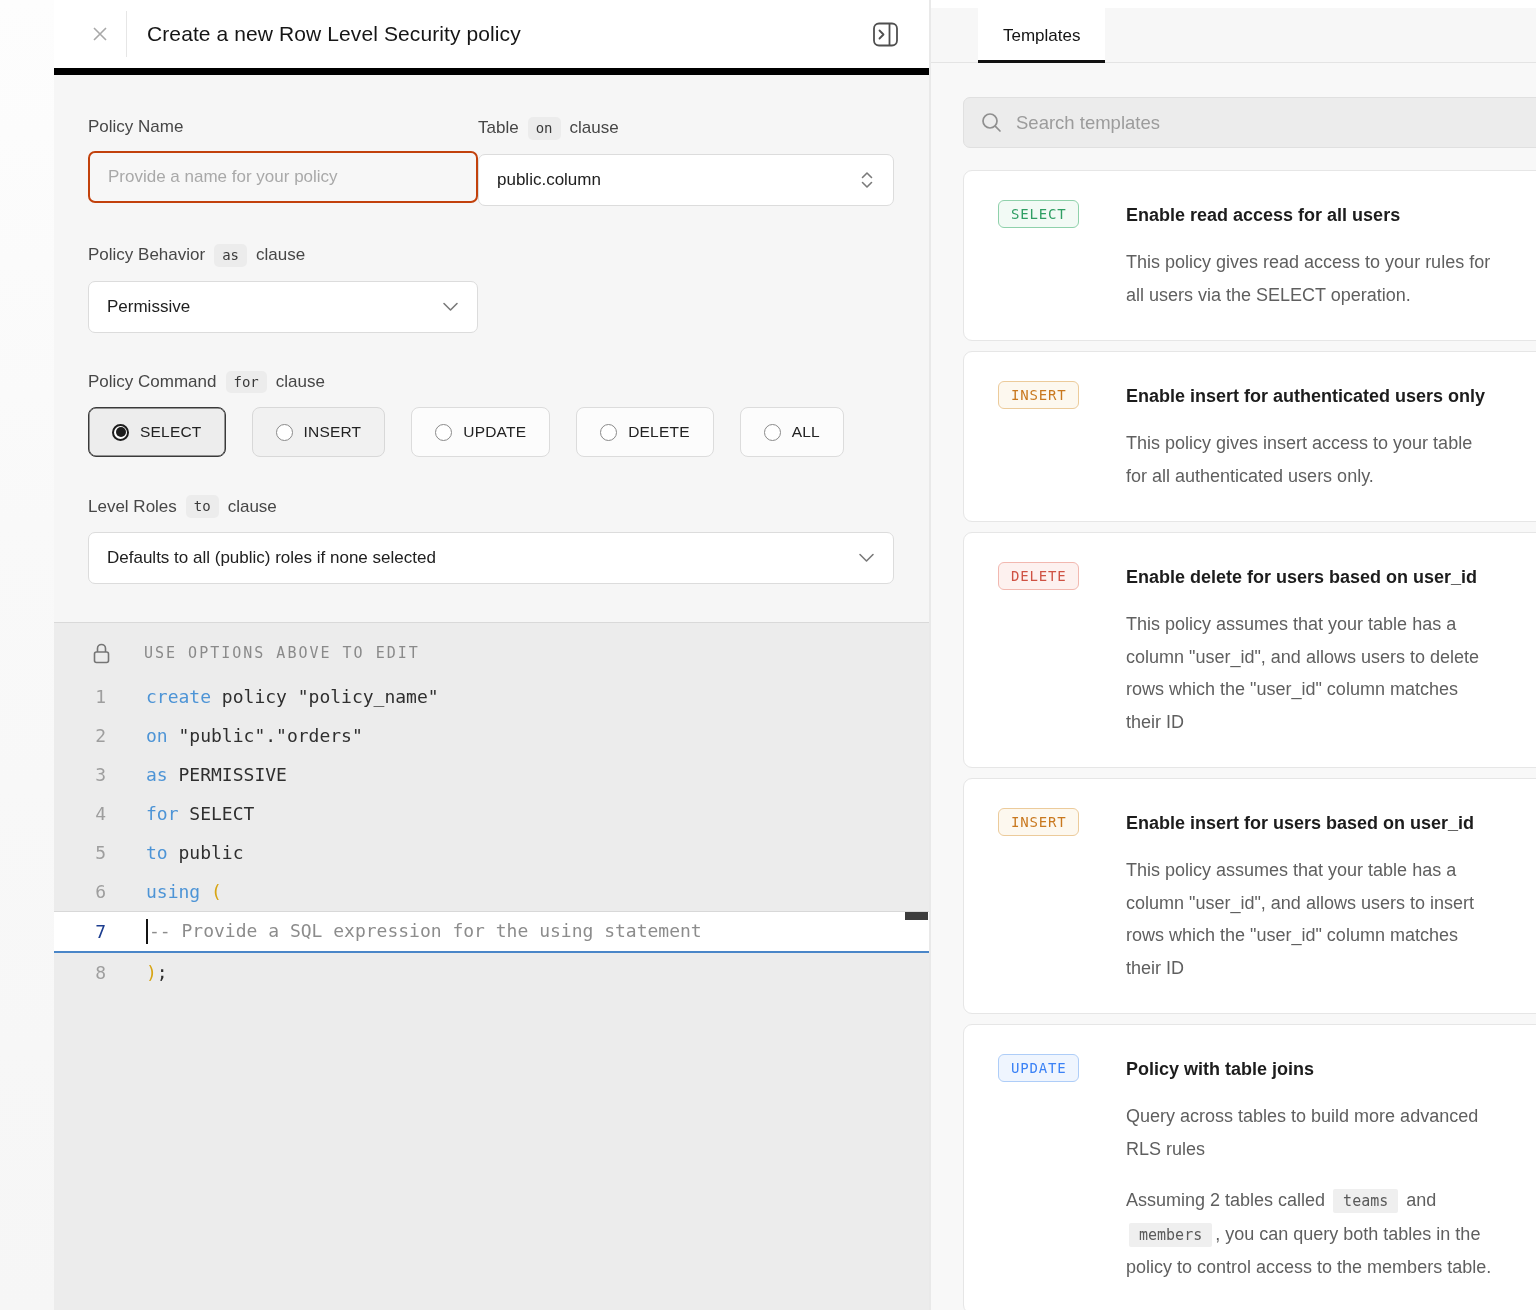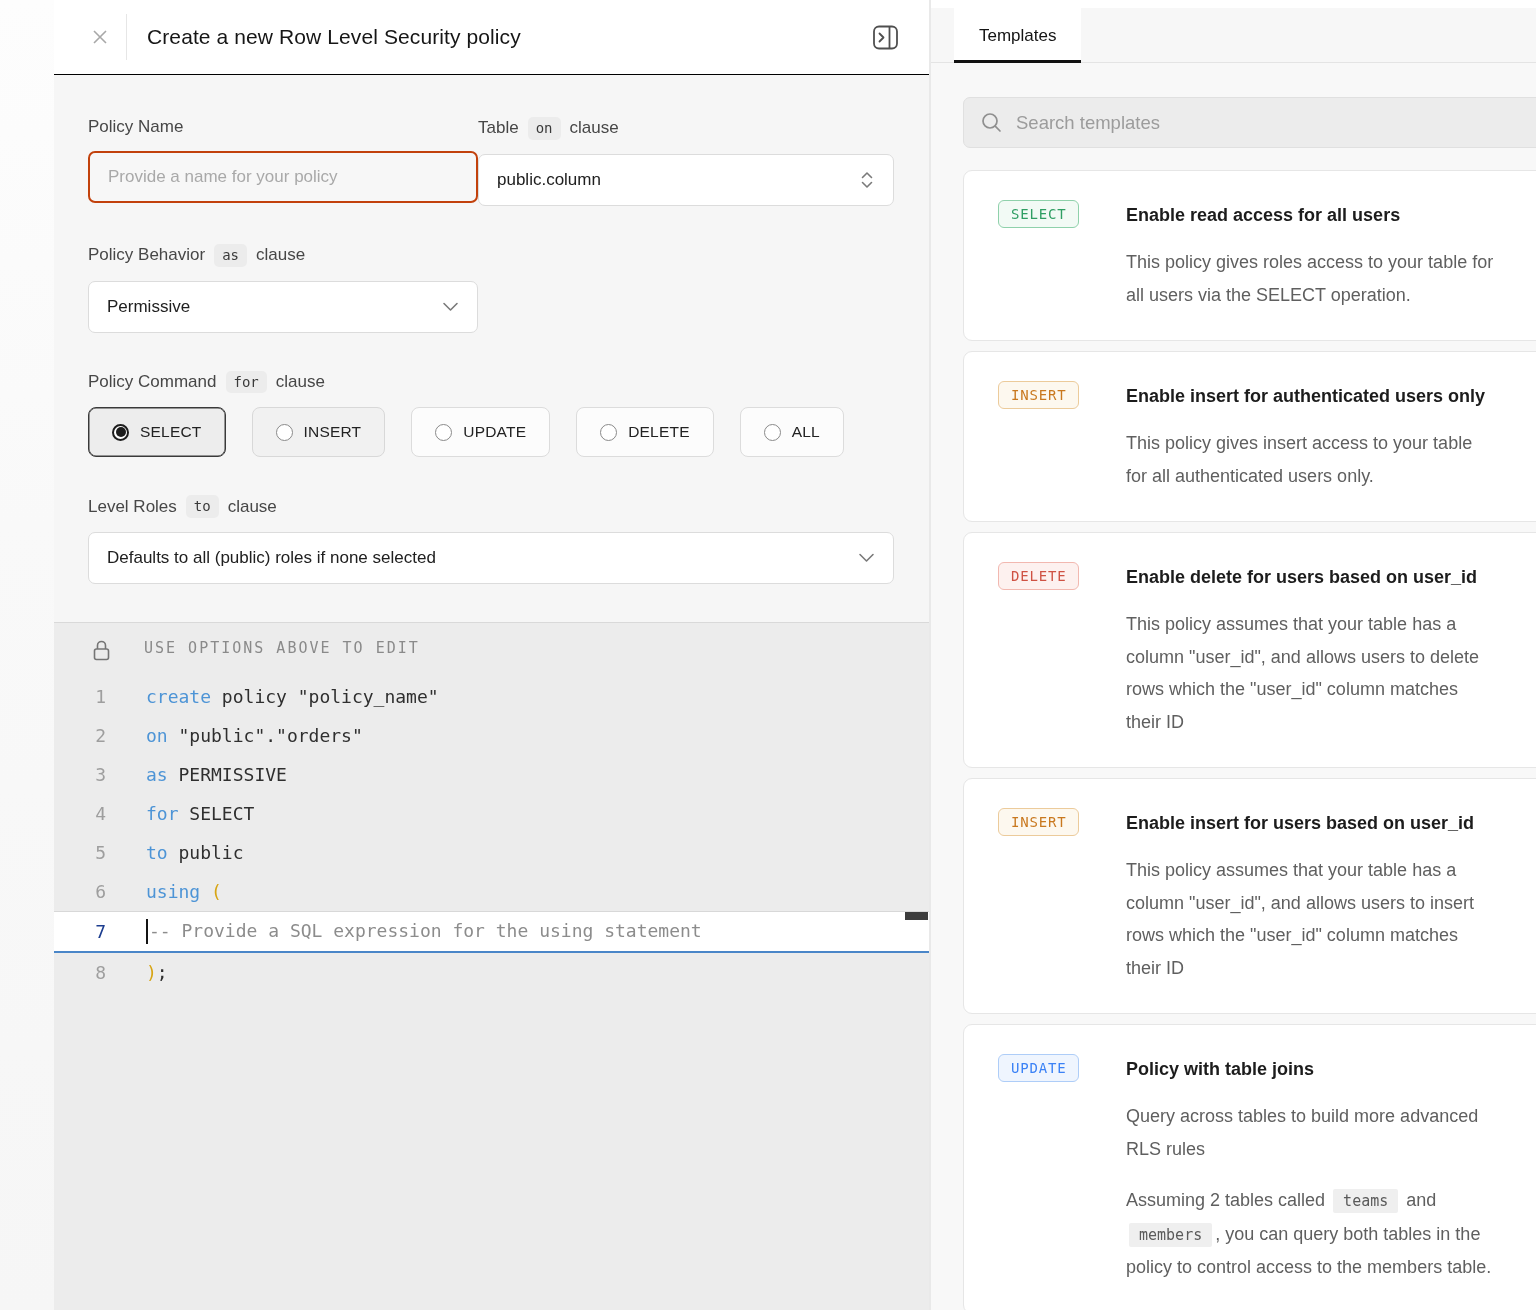--- a/index.html
+++ b/index.html
@@ -11,21 +11,21 @@
 
   
   .backdrop { position:absolute; left:0; top:0; width:54px; height:1310px;
     background:linear-gradient(180deg,#fdfdfd 0%,#f9f9f9 40%,#f6f6f6 100%); }
 
   
   .dialog { position:absolute; left:54px; top:0; width:876px; height:1310px;
     background:var(--dialog-bg); display:flex; flex-direction:column;
     border-right:1px solid #e9e9e9; }
 
-  .dlg-header { height:75px; background:var(--header-bg); border-bottom:1px solid #000000;
+  .dlg-header { height:75px; background:var(--header-bg); border-bottom:7px solid #000000;
     display:flex; align-items:center; padding:0 30px 0 34px; flex:0 0 auto; }
   .close-btn { width:24px; height:24px; display:flex; align-items:center; justify-content:center;
     background:none; border:none; cursor:pointer; }
   .hdr-divider { width:1px; height:46px; background:#e6e6e6; margin:0 0 0 14px; }
   .dlg-title { font-size:21px; font-weight:500; color:#161616; margin-left:20px; flex:1;
     letter-spacing:.1px; white-space:nowrap; }
   .panel-btn { background:none; border:none; cursor:pointer; display:flex; align-items:center; }
 
   
   .form { padding:42px 35px 0 34px; flex:0 0 auto; }
@@ -54,21 +54,21 @@
   .radio-opt:nth-child(2):not(.checked) { background:#f1f1f1; border-color:#d8d8d8; }
   .radio-dot { width:17px; height:17px; border:1.5px solid #8a8a8a; border-radius:50%;
     flex:0 0 auto; position:relative; background:#fff; }
   .radio-opt.checked .radio-dot { border:2px solid #1d1d1d; }
   .radio-opt.checked .radio-dot::after { content:""; position:absolute; inset:1.5px;
     background:#1d1d1d; border-radius:50%; }
 
   
   .editor { flex:1; background:var(--editor-bg); border-top:1px solid #d9d9d9; position:relative;
     font-family:"DejaVu Sans Mono","Liberation Mono",monospace; overflow:hidden; }
-  .ed-note { margin:16px 0 10px; height:28px; display:flex; }
+  .ed-note { margin:16px 0 10px; height:28px; display:flex; align-items:center; }
   .ed-note svg { margin-left:38px; flex:0 0 auto; }
   .ed-note-text { margin-left:33px; font-size:15px; letter-spacing:2px; color:#8a8a8a; white-space:nowrap; }
   .ed-row { height:39px; display:flex; align-items:center; }
   .ed-row.active { height:42px; background:#ffffff; border-top:1px solid #d8d8d8;
     border-bottom:2px solid var(--active-line-border); }
   .ed-gutter { width:92px; padding-right:40px; text-align:right; font-size:18px;
     color:#9e9e9e; flex:0 0 auto; }
   .ed-row.active .ed-gutter { color:var(--active-line-number); }
   .ed-code { font-size:18px; white-space:pre; color:#2f2f2f; }
   .tok-keyword { color:var(--keyword-blue); }
@@ -77,21 +77,21 @@
   .tok-comment { color:var(--comment-gray); }
   .cursor-bar { display:inline-block; width:2px; height:25px; background:#141414;
     vertical-align:middle; margin-right:1px; }
   .overview-marker { position:absolute; right:1px; width:23px; height:8px; background:#3c3c3c; }
 
   
   .templates { position:absolute; left:930px; top:0; width:764px; height:1310px;
     background:var(--panel-bg); border-left:1px solid #e9e9e9; }
   .tabbar { height:63px; background:#ffffff; position:relative; border-bottom:1px solid #e4e4e4; }
   .tabbar-fill { position:absolute; left:0; right:0; top:8px; bottom:0; background:#f7f7f7; }
-  .tab { position:absolute; left:23px; top:8px; height:55px; background:#ffffff; padding:0 25px;
+  .tab { position:absolute; left:47px; top:8px; height:55px; background:#ffffff; padding:0 25px;
     display:flex; align-items:center; font-size:17px; color:#141414; cursor:pointer; }
   .tab::after { content:""; position:absolute; left:0; right:0; bottom:0; height:3px; background:#111; }
   .search-wrap { padding:34px 32px 0; }
   .search-box { width:700px; height:51px; background:#ececec; border:1px solid #e0e0e0;
     border-radius:7px; display:flex; align-items:center; padding:0 16px; gap:13px; }
   .search-box input { border:none; background:transparent; outline:none; font-size:18.5px;
     color:#333; font-family:inherit; flex:1; }
   .search-box input::placeholder { color:#9c9c9c; }
 
   .cards { padding:22px 32px 0; }
@@ -278,21 +278,21 @@
       </svg>
       <input type="text" placeholder="Search templates" style="">
     </div>
   </div>
   <div class="cards" id="template-cards">
       <div class="card">
         <div class="badge-col"><span class="badge badge--select">SELECT</span></div>
         <div class="card-content">
           <div class="card-title">Enable read access for all users</div>
           <div class="card-para">
-            <div class="card-line"><span>This policy gives roles access to your table for</span></div>
+            <div class="card-line"><span>This policy gives read access to your rules for</span></div>
             <div class="card-line"><span>all users via the SELECT operation.</span></div>
           </div>
         </div>
       </div>
       <div class="card">
         <div class="badge-col"><span class="badge badge--insert">INSERT</span></div>
         <div class="card-content">
           <div class="card-title">Enable insert for authenticated users only</div>
           <div class="card-para">
             <div class="card-line"><span>This policy gives insert access to your table</span></div>

